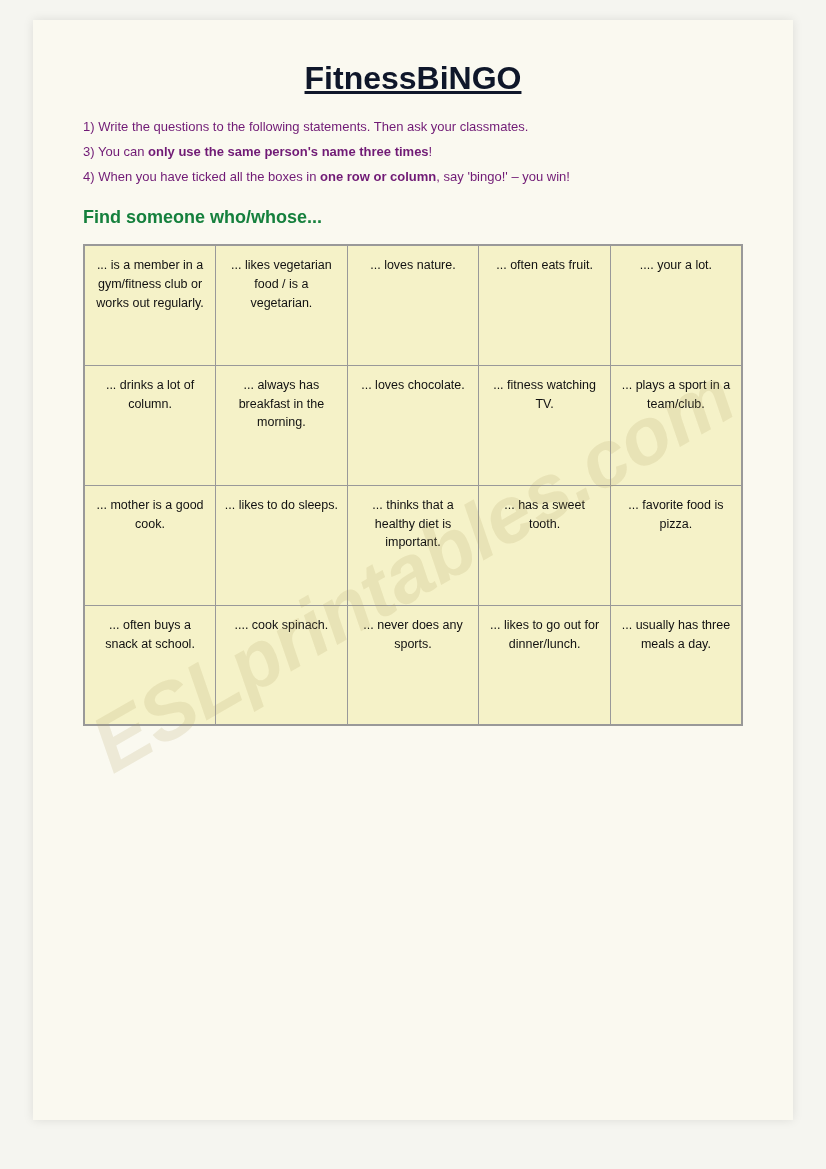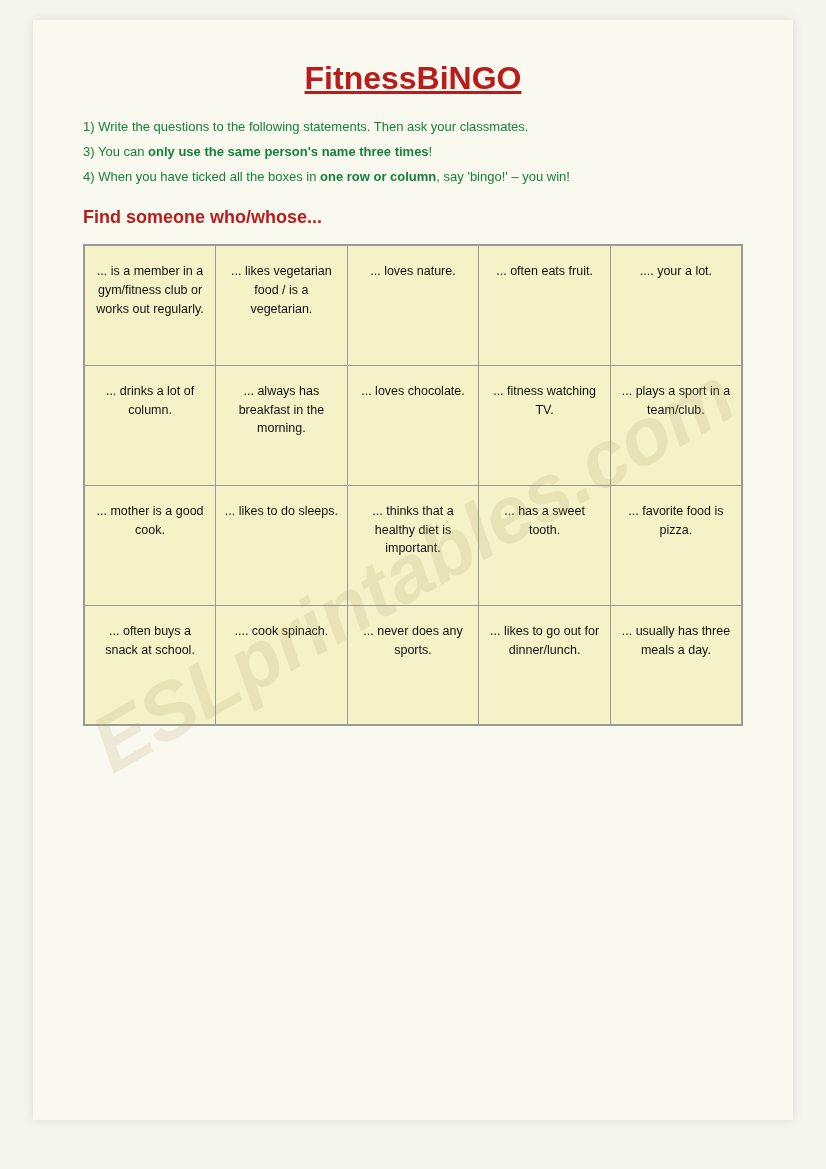--- a/index.html
+++ b/index.html
@@ -27,59 +27,59 @@
       box-shadow: 0 0 10px rgba(0,0,0,0.1);
     }
 
     .title {
       text-align: center;
       font-size: 32px;
       font-weight: bold;
       text-decoration: underline;
       margin-bottom: 20px;
       font-family: Arial, sans-serif;
-      color: #b91c1c;
+      color: #0f172a;
     }
 
     .instructions {
       font-size: 13px;
       line-height: 1.6;
       margin-bottom: 20px;
-      color: #15803d;
+      color: #701a75;
     }
 
     .instructions p {
       margin-bottom: 4px;
     }
 
     .instructions .bold {
       font-weight: bold;
     }
 
     .subtitle {
       font-size: 18px;
       font-weight: bold;
       margin-bottom: 16px;
-      color: #b91c1c;
+      color: #15803d;
     }
 
     .bingo-table {
       width: 100%;
       border-collapse: collapse;
       border: 2px solid #999;
     }
 
     .bingo-table td {
       border: 1px solid #999;
       background: #f5f2c8;
       width: 20%;
       height: 120px;
       text-align: center;
       vertical-align: top;
-      padding: 16px 8px;
+      padding: 10px 8px;
       font-size: 12.5px;
       line-height: 1.5;
       color: #111;
     }
 
     .watermark {
       position: absolute;
       top: 50%;
       left: 50%;
       transform: translate(-50%, -50%) rotate(-30deg);

